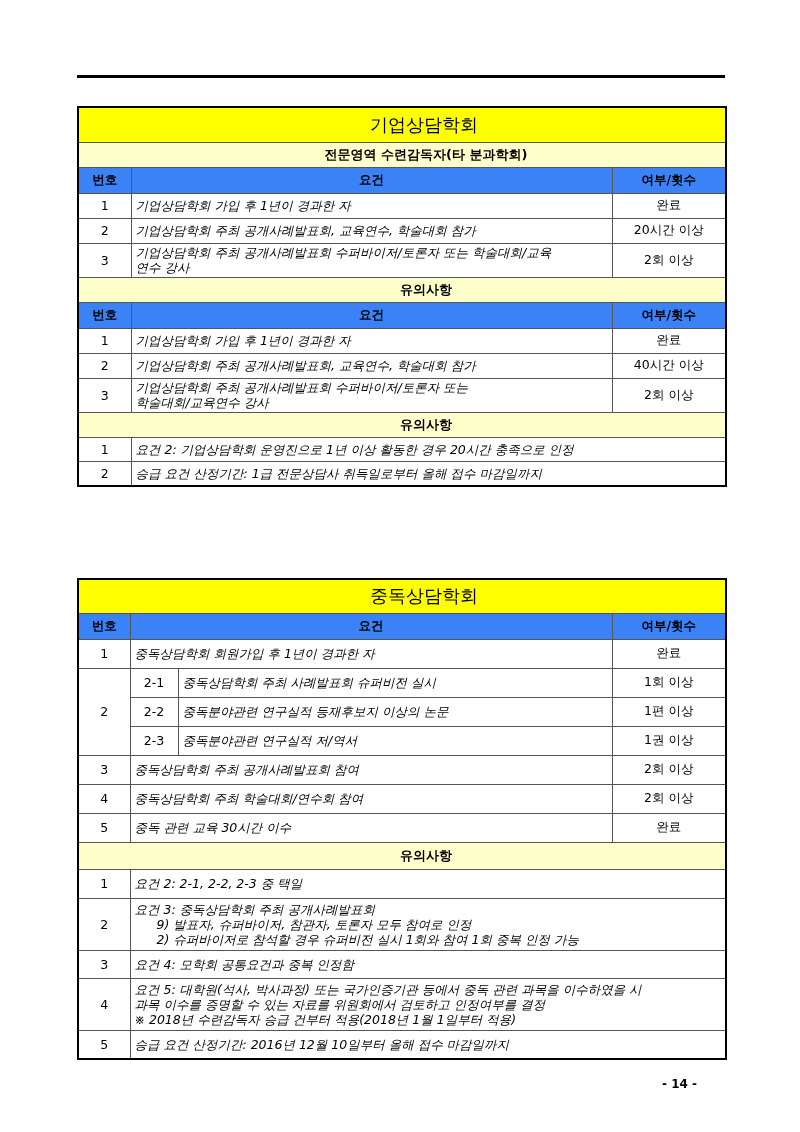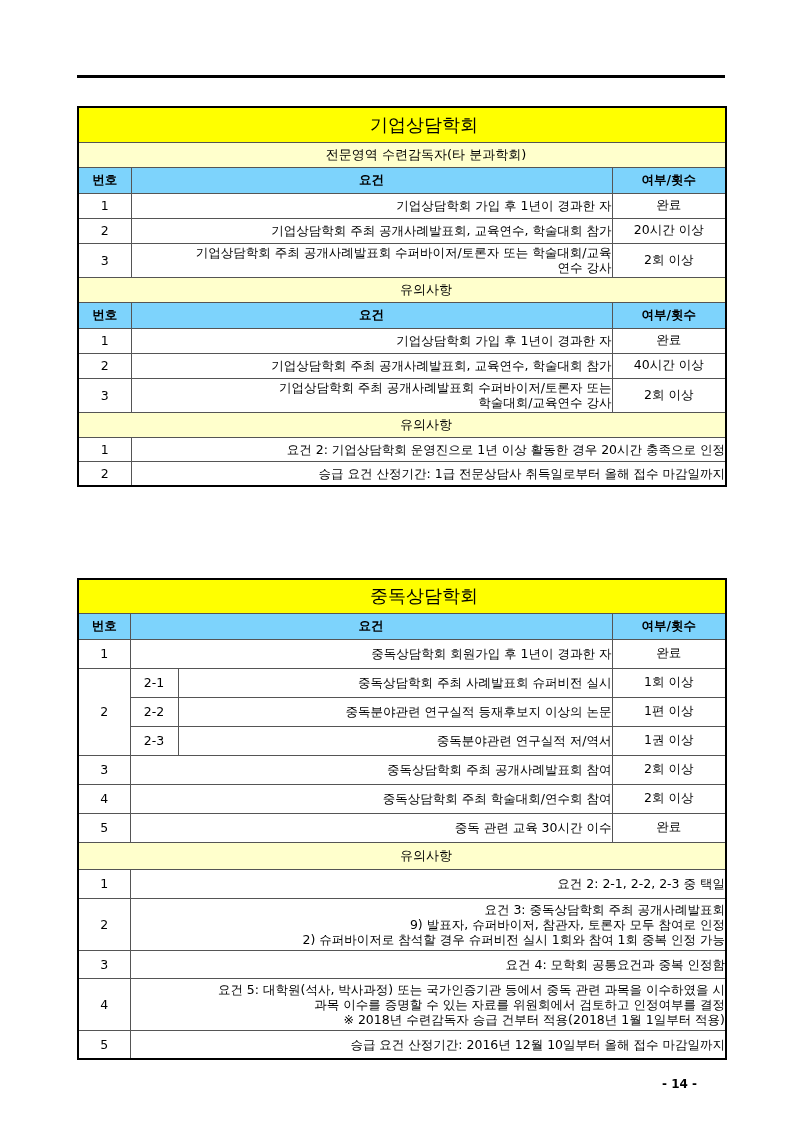--- a/index.html
+++ b/index.html
@@ -5,24 +5,24 @@
   * { box-sizing: border-box; margin: 0; padding: 0; }
   html, body { width: 800px; height: 1132px; background: #ffffff; }
   body { position: relative; font-family: "DejaVu Sans", "Liberation Sans", sans-serif; color: #000; font-size: 12.5px; }
   .top-rule { position: absolute; left: 77px; top: 75px; width: 648px; height: 3px; background: #000; }
   table.box {
     position: absolute; left: 77px; width: 648px;
     border-collapse: collapse; border: 2.5px solid #000; table-layout: fixed;
   }
   table.box td { border: 1px solid #555; vertical-align: middle; }
   .title-row td { background: #ffff00; text-align: center; font-size: 18px; height: 35px; border-bottom: 2px solid #000; padding-left: 44px; }
-  .sub-row td { background: #ffffcc; text-align: center; font-weight: normal; font-size: 13px; height: 25px; border-top: 2px solid #000; padding-left: 48px; }
-  .hdr-row td { background: #7dd3fc; text-align: center; font-weight: bold; font-size: 12.5px; height: 26px; }
+  .sub-row td { background: #ffffcc; text-align: center; font-weight: bold; font-size: 13px; height: 25px; border-top: 2px solid #000; padding-left: 48px; }
+  .hdr-row td { background: #3b82f6; text-align: center; font-weight: bold; font-size: 12.5px; height: 26px; }
   .c-num { text-align: center; }
-  .c-req { text-align: right; padding-left: 16px; line-height: 15px; }
+  .c-req { text-align: left; padding-left: 4px; line-height: 15px; font-style: italic; }
   .c-val { text-align: center; }
   .note-center { text-align: center; }
   .sub-code { text-align: center; }
   .indent { padding-left: 22px; display: block; }
   .page-num { position: absolute; top: 1077px; left: 0; width: 697px; text-align: right; font-size: 12px; font-weight: bold; }
 </style>
 </head>
 <body>
 
 <div class="top-rule"></div>

